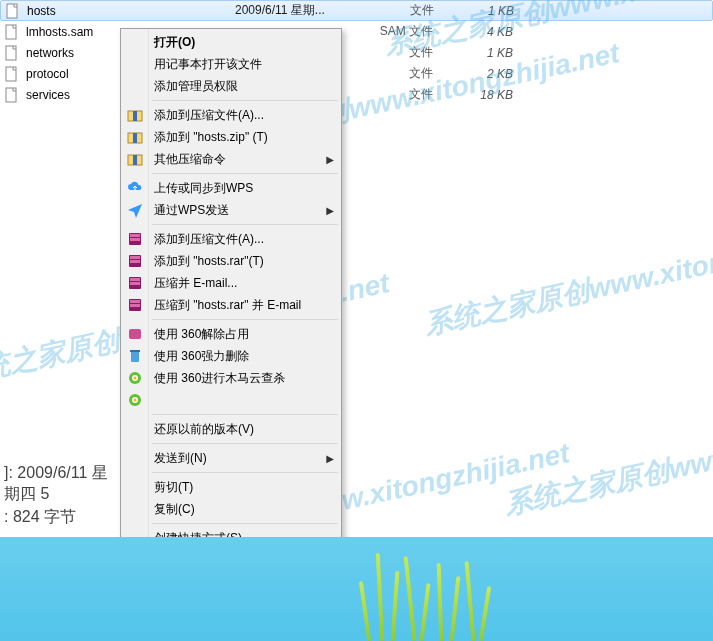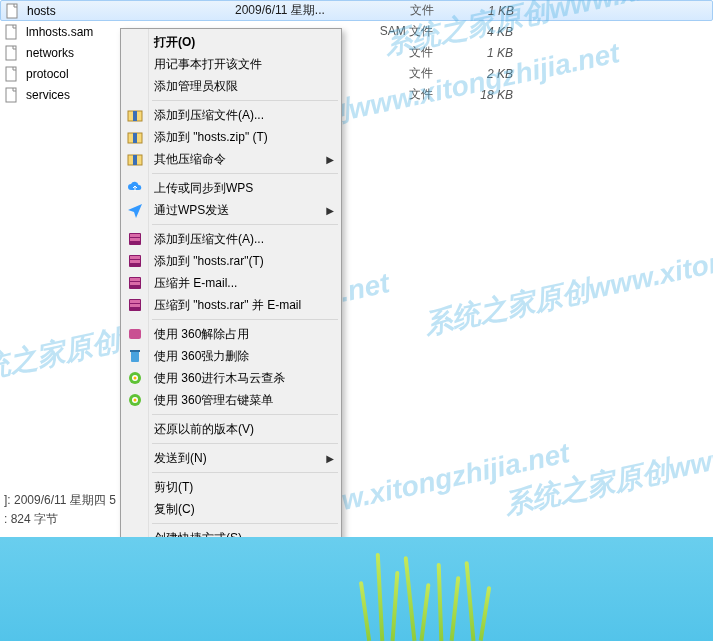--- a/index.html
+++ b/index.html
@@ -15,21 +15,21 @@
   .col-size { width: 80px; text-align: right; color: #555; font-style: italic; }
   .context-menu { position: absolute; left: 120px; top: 28px; width: 222px; background: #f0f0f0; border: 1px solid #a0a0a0; box-shadow: 3px 3px 6px rgba(0,0,0,0.25); font-size: 12px; }
   .menu-gutter { position: absolute; left: 0; top: 0; bottom: 0; width: 28px; background: #f0f0f0; border-right: 1px solid #e0e0e0; }
   .menu-items { position: relative; padding: 2px 1px; }
   .menu-item { display: flex; align-items: center; height: 22px; padding-left: 32px; padding-right: 18px; cursor: default; position: relative; }
   .menu-item.bold { font-weight: bold; }
   .menu-sep { height: 1px; background: #d7d7d7; margin: 3px 2px 3px 30px; }
   .menu-icon { position: absolute; left: 5px; width: 16px; height: 16px; display: inline-flex; align-items: center; justify-content: center; }
   .submenu-arrow { position: absolute; right: 6px; top: 50%; transform: translateY(-50%); font-size: 10px; color: #333; }
   .highlight-box { position: absolute; left: 123px; top: 603px; width: 255px; height: 28px; border: 3px solid #d4101b; pointer-events: none; }
-  .status-bar { position: absolute; left: 0; bottom: 112px; width: 120px; font-size: 12px; color: #444; }
+  .status-bar { position: absolute; left: 0; bottom: 112px; width: 120px; font-size: 16px; color: #444; }
   .status-bar div { padding: 1px 4px; }
   .desktop-bg { position: absolute; left: 0; bottom: 0; width: 100%; height: 104px; background: linear-gradient(#69ceee 0%, #53c4ea 100%); overflow: hidden; }
   .grass { position: absolute; right: 200px; bottom: 0; width: 160px; height: 92px; }
   .grass-blade { position: absolute; bottom: 0; width: 4px; background: linear-gradient(#c6e95b, #8fcb39); border-radius: 2px 2px 0 0; }
   .watermark { position: absolute; font-size: 28px; font-style: italic; font-weight: bold; color: rgba(72,175,225,0.35); transform: rotate(-12deg); pointer-events: none; white-space: nowrap; }
 </style>
 </head>
 <body>
 
 <div class="watermark" style="left:180px; top:80px;">系统之家原创www.xitongzhijia.net</div>
@@ -242,21 +242,20 @@
       <span>使用 360进行木马云查杀</span>
     </div>
     <div class="menu-item">
       <span class="menu-icon">
           <svg viewBox="0 0 16 16">
             <circle cx="8" cy="8" r="6" fill="#5fc235"></circle>
             <circle cx="8" cy="8" r="3" fill="#fff"></circle>
             <circle cx="8" cy="8" r="1.5" fill="#ffb400"></circle>
           </svg>
         </span>
-      <span>使用 360管理右键菜单</span>
     </div>
     <div class="menu-sep"></div>
     <div class="menu-item">
         <span>还原以前的版本(V)</span>
       </div>
     <div class="menu-sep"></div>
     <div class="menu-item">
       <span>发送到(N)</span>
       <span class="submenu-arrow">▶</span>
     </div>

